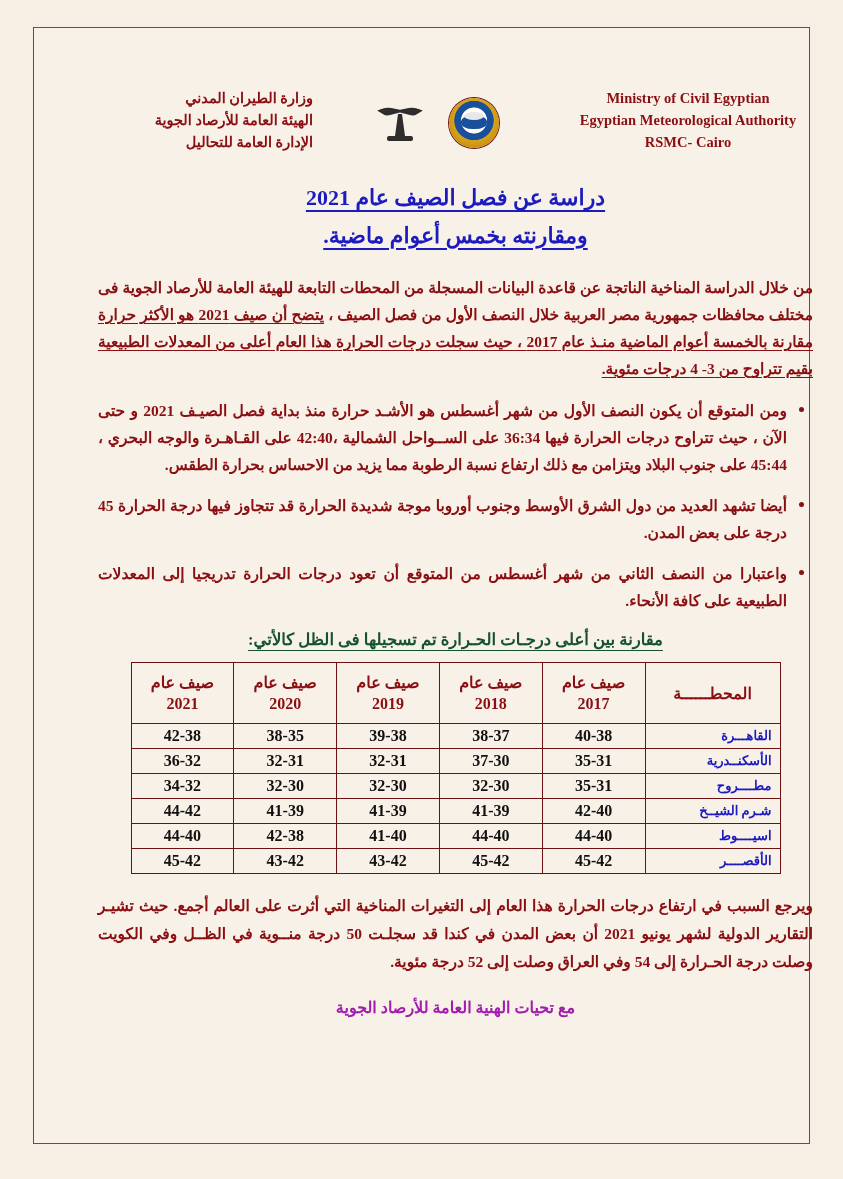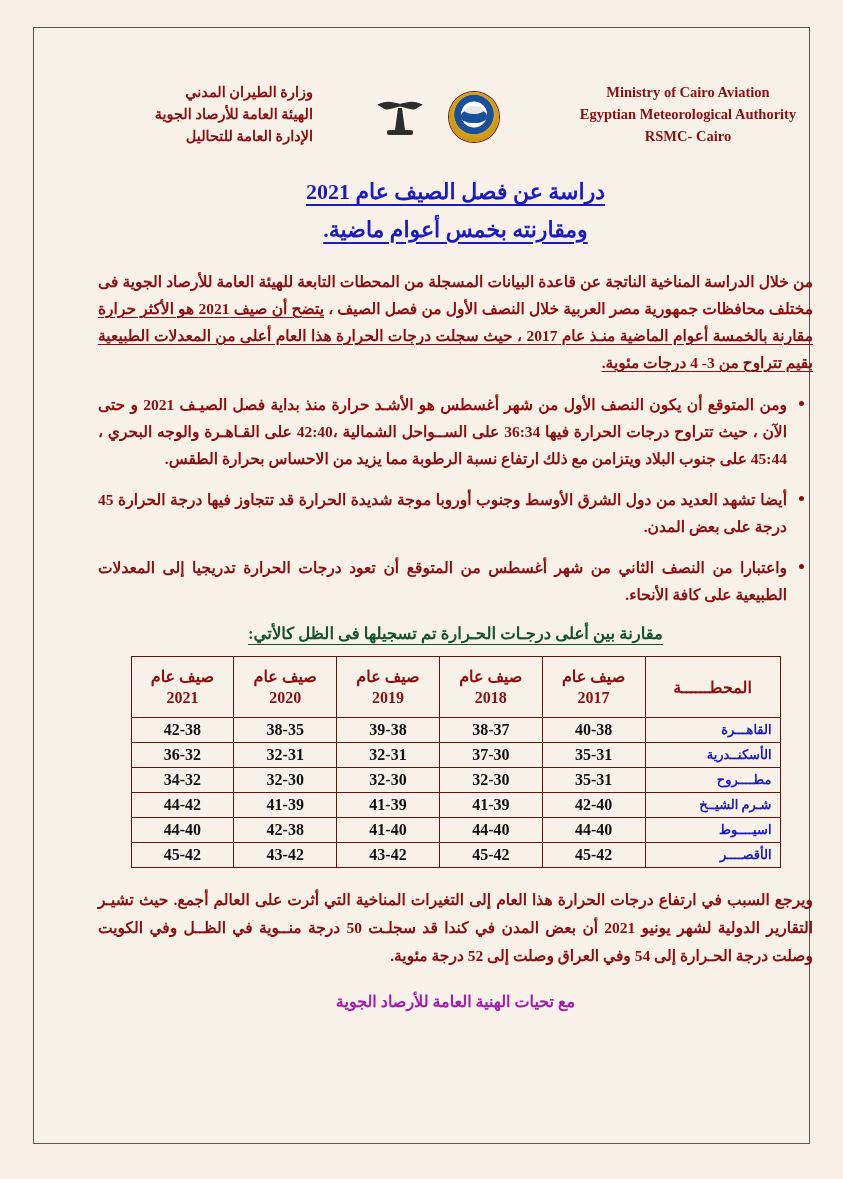--- a/index.html
+++ b/index.html
@@ -26,21 +26,21 @@
     top: 27px;
     width: 777px;
     height: 1117px;
     border: 1px solid #555;
     background: #f8f1e7;
     box-sizing: border-box;
   }
   .inner {
     position: absolute;
     left: 46px;
-    top: 40px;
+    top: 46px;
     width: 751px;
     height: 1095px;
     box-sizing: border-box;
     padding: 6px 18px 0 18px;
   }
 
   
   .header {
     display: flex;
     flex-direction: row-reverse;
@@ -275,21 +275,21 @@
         <div class="header-logos">
           <div class="logo-emsa"></div>
           <div class="logo-eagle">
             <span class="wing"></span>
             <span class="body"></span>
             <span class="base"></span>
           </div>
         </div>
 
         <div class="header-side header-en">
-          <div>Ministry of Cairo Aviation</div>
+          <div>Ministry of Civil Egyptian</div>
           <div>Egyptian Meteorological Authority</div>
           <div>RSMC- Cairo</div>
         </div>
       </div>
 
       <div class="title-block">
         <div><span class="l1">دراسة عن  فصل الصيف عام 2021</span></div>
         <div><span class="l2">ومقارنته بخمس أعوام ماضية.</span></div>
       </div>
 

